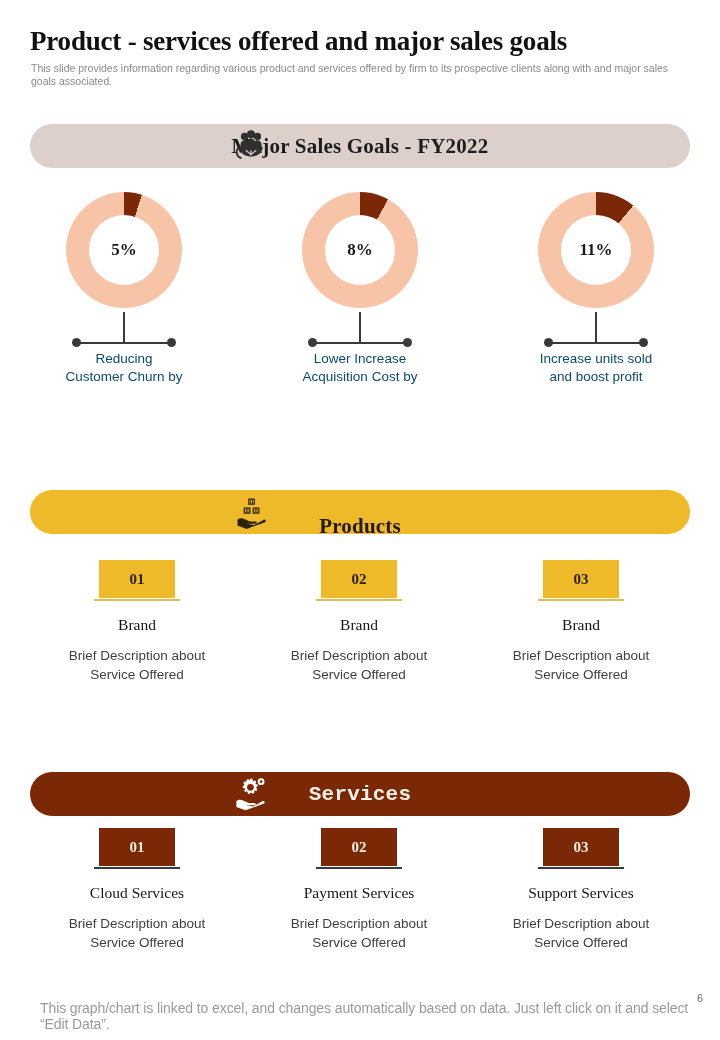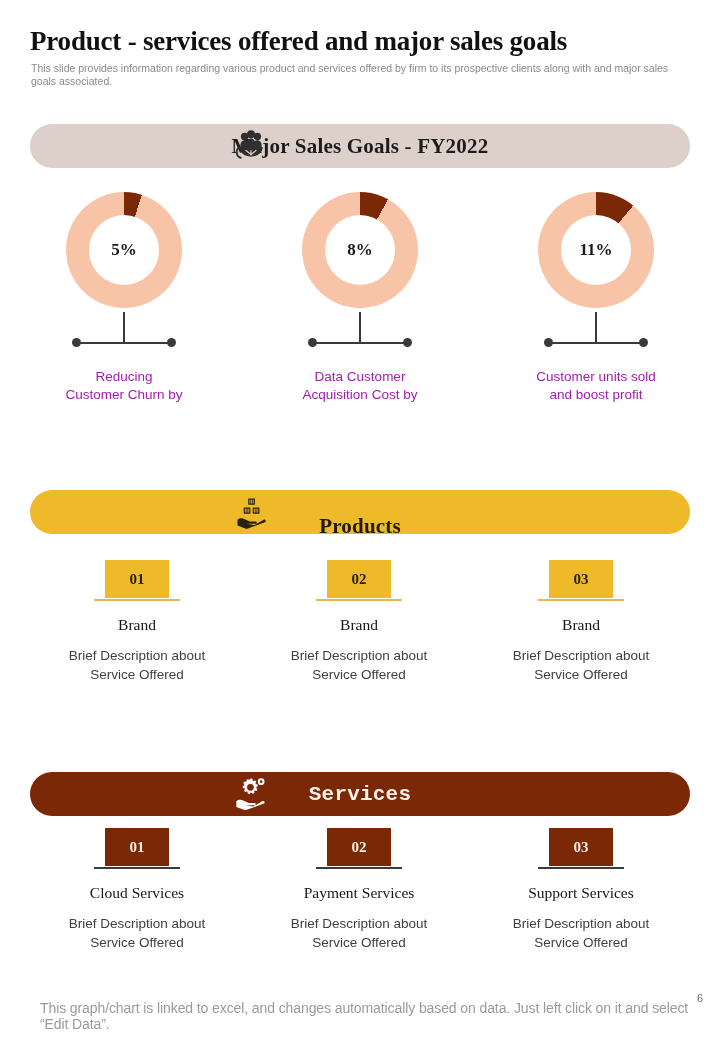--- a/index.html
+++ b/index.html
@@ -65,35 +65,35 @@
   }
 
   .connector { position: relative; width: 120px; height: 36px; margin: 4px auto 0; }
   .connector .vline { position: absolute; left: 59px; top: 0; width: 1.6px; height: 31px; background: #3a3a3a; }
   .connector .hline { position: absolute; left: 12px; top: 30px; width: 96px; height: 1.6px; background: #3a3a3a; }
   .connector .dot { position: absolute; top: 26px; width: 9px; height: 9px; border-radius: 50%; background: #3a3a3a; }
   .connector .dot.l { left: 8px; }
   .connector .dot.r { left: 103px; }
 
   .donut-cap {
-    margin-top: 20px; font-size: 13.5px; color: #a21caf; line-height: 18px;
+    margin-top: 2px; font-size: 13.5px; color: #0c4a6e; line-height: 18px;
   }
 
   
   .item-row { position: absolute; left: 0; width: 720px; }
   #row-products { top: 560px; }
   #row-services { top: 828px; }
   .item-col { position: absolute; top: 0; width: 236px; text-align: center; }
   .item-col.c0 { left: 19px; }
   .item-col.c1 { left: 241px; }
   .item-col.c2 { left: 463px; }
 
   .badge-wrap { position: relative; width: 86px; margin: 0 auto; }
   .badge {
-    width: 64px; height: 38px; margin: 0 auto;
+    width: 76px; height: 38px; margin: 0 auto;
     display: flex; align-items: center; justify-content: center;
     font-family: "Liberation Serif", serif;
     font-weight: bold; font-size: 15px;
   }
   .badge-rule { width: 86px; height: 1.5px; margin: 1px auto 0; }
   .badge.yellow { background: #EFBA2A; color: #2b2206; }
   .badge-rule.yellow { background: #E8B94E; }
   .badge.brown { background: #7A2806; color: #F7EEE4; }
   .badge-rule.brown { background: #3a3a3a; }
 
@@ -174,40 +174,40 @@
           <span class="donut-val">8%</span>
         </div>
       </div>
       <div class="connector">
         <div class="vline"></div>
         <div class="hline"></div>
         <div class="dot l"></div>
         <div class="dot r"></div>
       </div>
       <div class="donut-cap">
-        <div>Data Customer</div>
+        <div>Lower Increase</div>
         <div>Acquisition Cost by</div>
       </div>
     </div>
 
     <div class="donut-col c2">
       <div class="donut-wrap">
         <div class="donut" style="background: conic-gradient(#7A2806 0deg 40deg, #F8C4A8 40deg 360deg);"></div>
         <div class="donut-hole">
           <span class="donut-val">11%</span>
         </div>
       </div>
       <div class="connector">
         <div class="vline"></div>
         <div class="hline"></div>
         <div class="dot l"></div>
         <div class="dot r"></div>
       </div>
       <div class="donut-cap">
-        <div>Customer units sold</div>
+        <div>Increase units sold</div>
         <div>and boost profit</div>
       </div>
     </div>
 
   </div>
 
   <div class="bar" id="bar-products">
     <span class="bar-icon">
       <svg width="36" height="36" viewBox="0 0 64 64" aria-hidden="true">
         <g fill="#2b2206">

